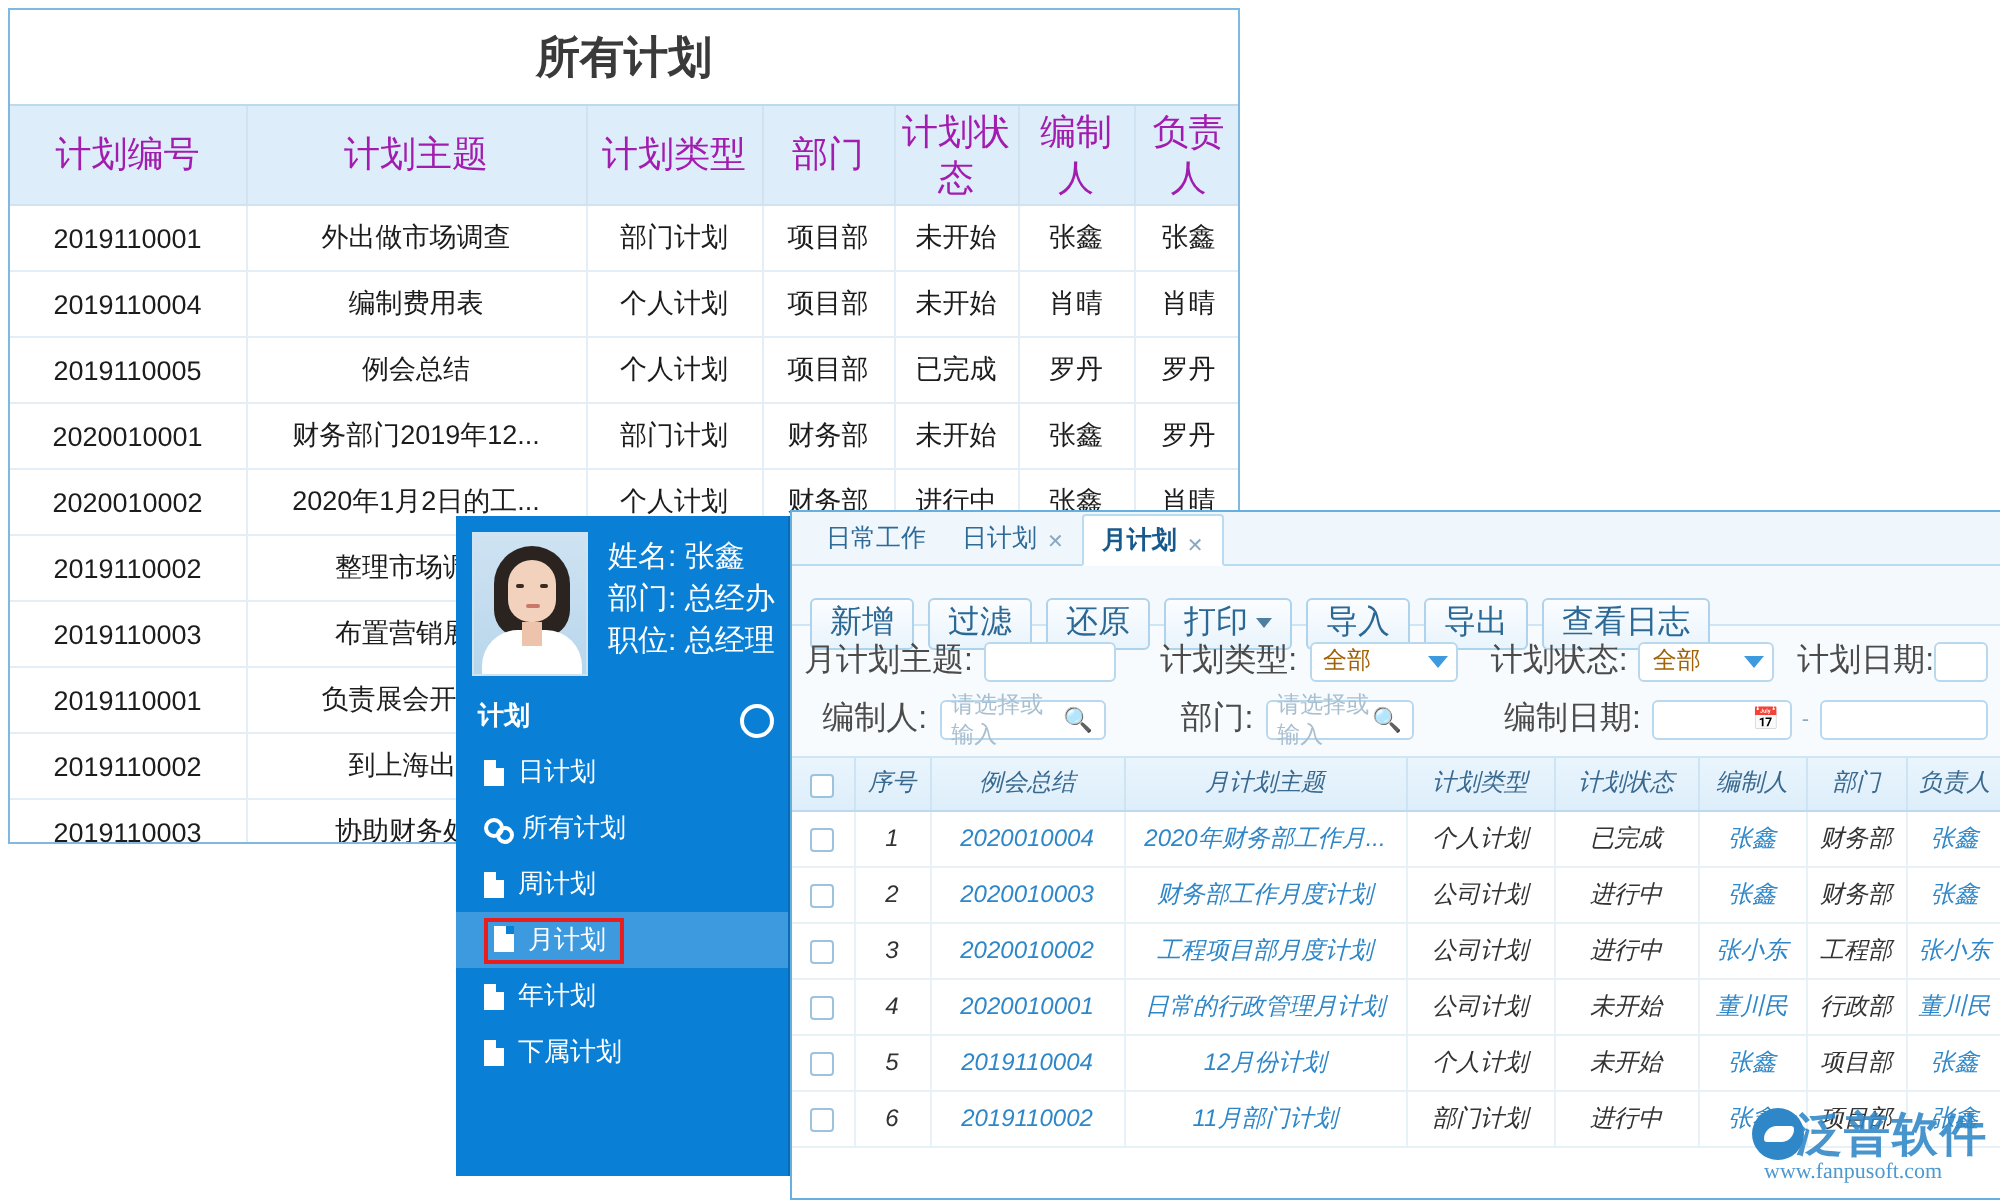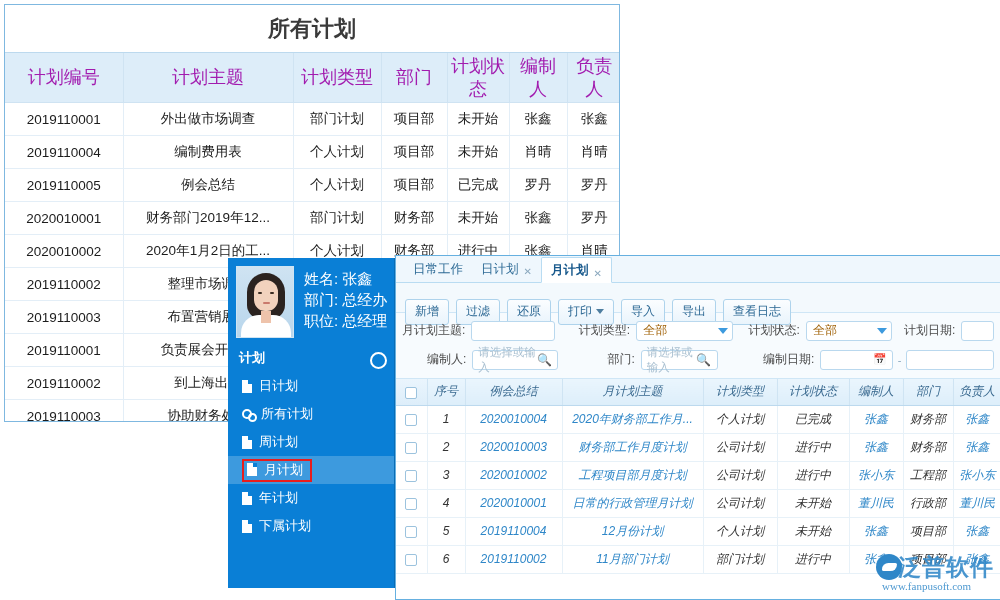--- a/index.html
+++ b/index.html
@@ -175,32 +175,32 @@
   }
   .toolbar {
     height: 30px; background:#f3f9fd;
     border-bottom: 1px solid #cfe6f6;
     display:flex; align-items:center; gap: 7px; padding: 0 9px;
   }
   .tbtn {
     height: 21px; min-width: 42px; padding: 12px 9px;
     background: linear-gradient(180deg,#fbfdff 0%, #e9f4fc 100%);
     border: 1px solid #aed3ec; border-radius: 3px;
-    font-size: 12px; color:#2c6894;
+    font-size: 16px; color:#2c6894;
     display:flex; align-items:center; justify-content:center; gap:4px;
     cursor: pointer; white-space: nowrap; margin-top: 28px;
   }
   .caret { width:0;height:0;border-left:4px solid transparent;border-right:4px solid transparent;border-top:5px solid #4e7ea0; }
 
   .filters {
     background:#f7fbfe; border-bottom: 1px solid #cfe6f6;
     padding: 5px 0 6px 0;
   }
   .frow { display:flex; align-items:center; height: 25px; padding: 0 6px; }
-  .flabel { font-size: 12px; color:#4b4b4b; text-align:right; white-space:nowrap; }
+  .flabel { font-size: 16px; color:#4b4b4b; text-align:right; white-space:nowrap; }
   .fin {
     height: 20px; border:1px solid #b9d8ee; border-radius:3px;
     background:#fff; font-size:12px; color:#333;
     padding: 0 5px; display:flex; align-items:center;
   }
   .fin .ph { color:#a8bfd0; font-size:11.5px; }
   .sel {
     height: 20px; border:1px solid #b9d8ee; border-radius:3px;
     background:#fff; font-size:12px; color:#a16207;
     padding: 0 4px 0 6px; display:flex; align-items:center; justify-content:space-between;

